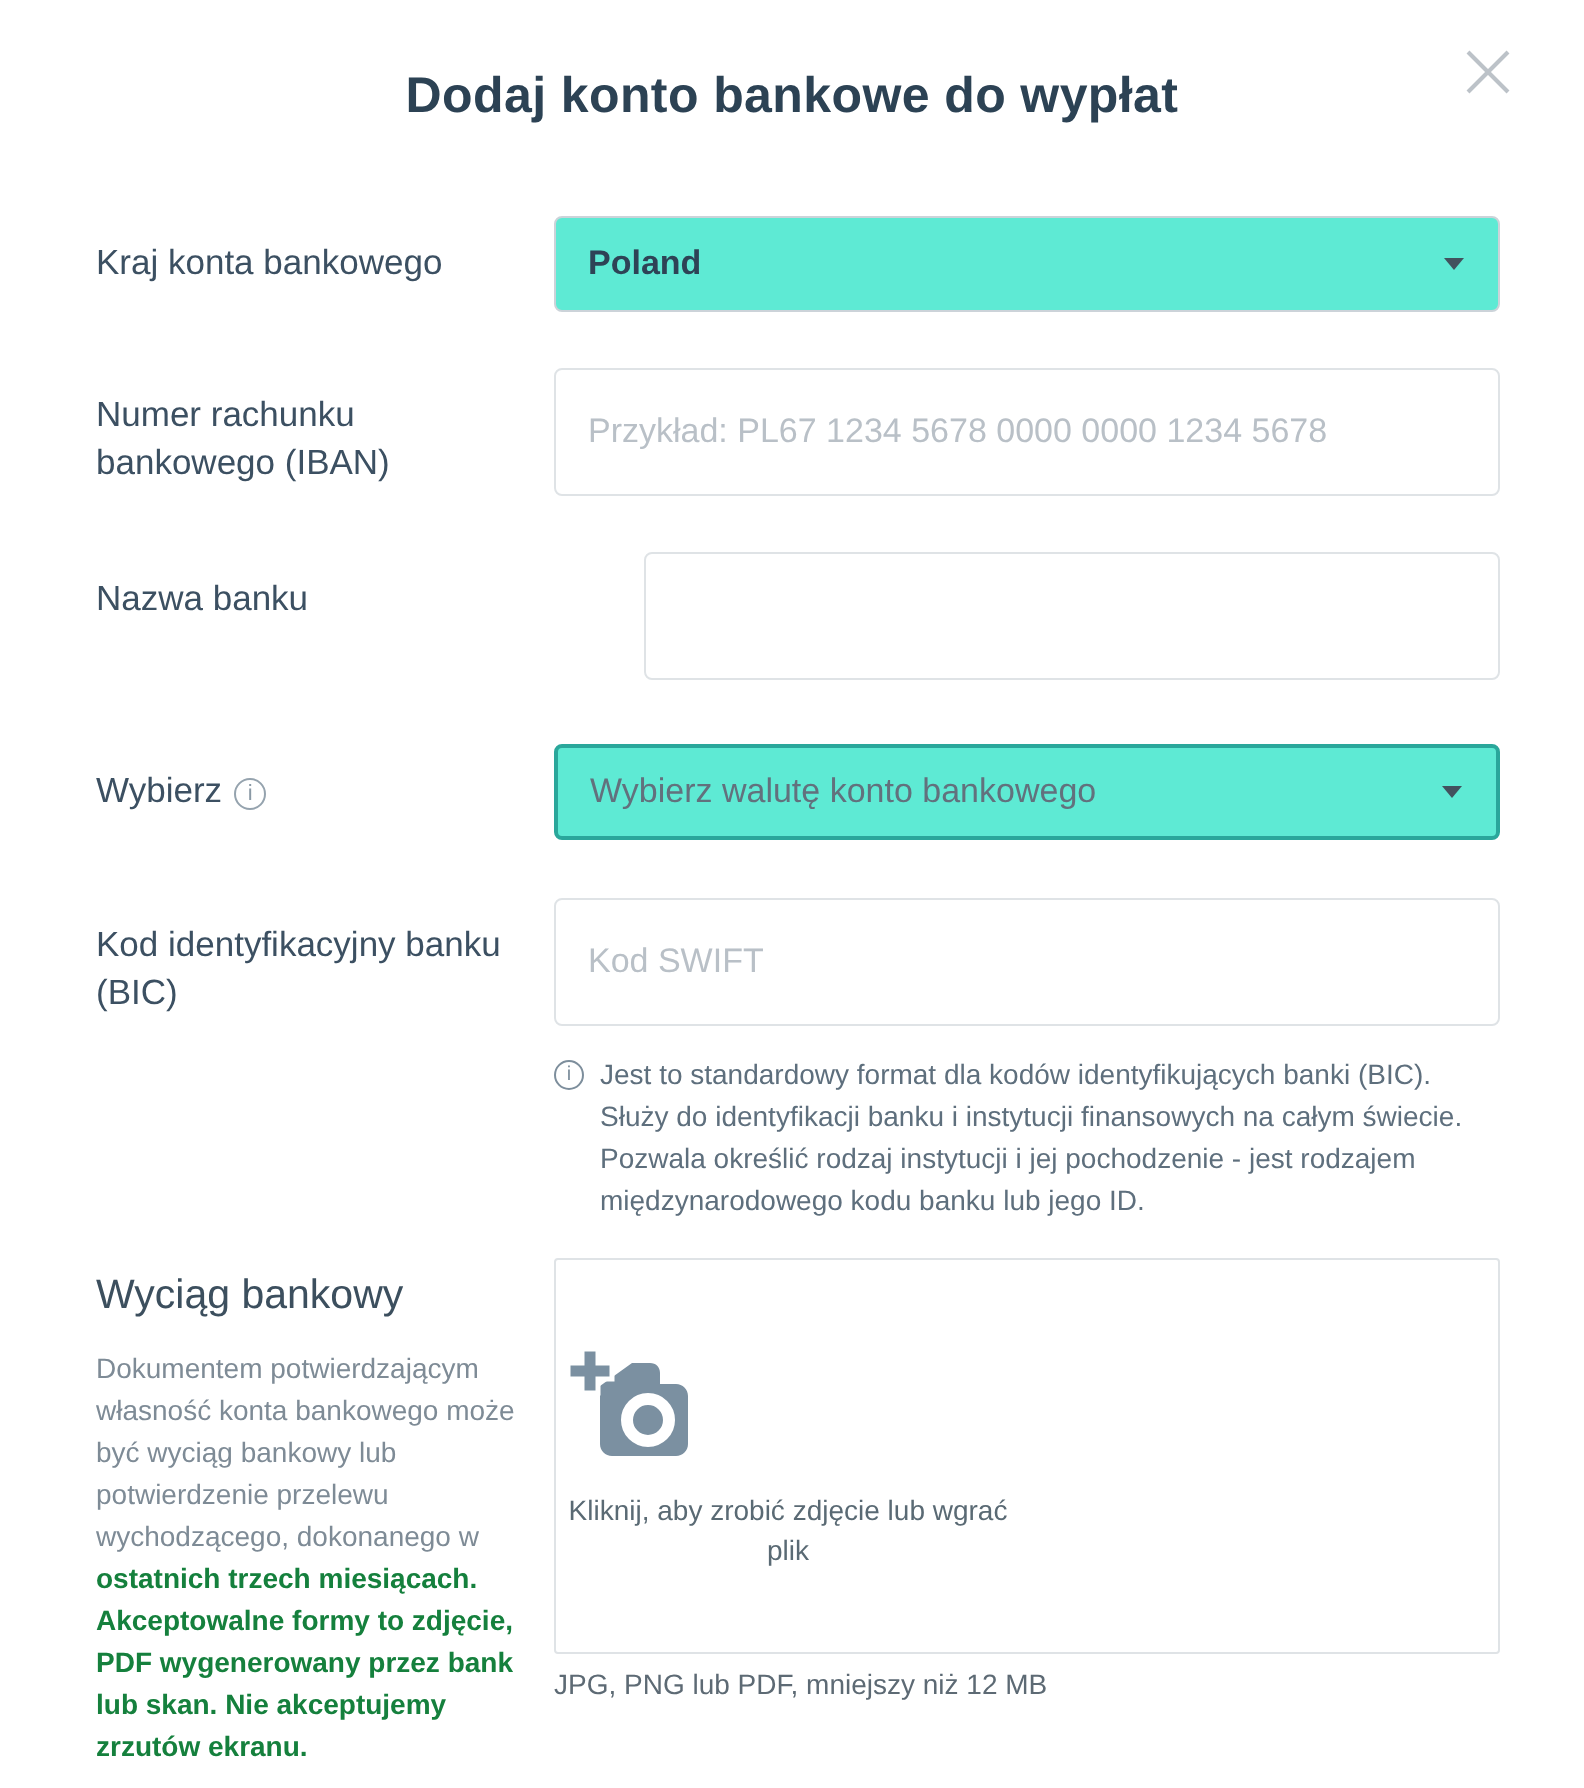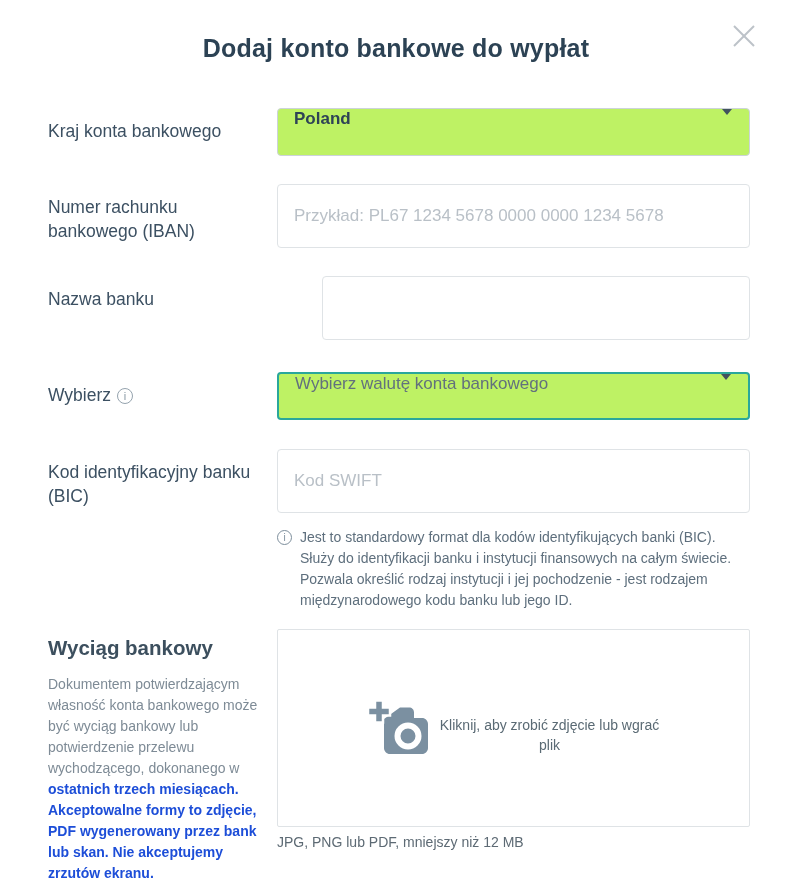--- a/index.html
+++ b/index.html
@@ -39,21 +39,21 @@
   .text-input {
     width: 100%; height: 64px; border: 1px solid #dfe3e6; border-radius: 4px;
     padding: 0 16px; font-family: "Liberation Sans", sans-serif;
     font-size: 17px; color: #2e4557; outline: none; background: #fff;
   }
   .text-input::placeholder { color: #b9c0c7; opacity: 1; }
   .text-input:disabled { background: #dfe3e4; border: none; }
 
   .select {
     width: 100%; height: 48px; border: 1px solid #ccd3d9; border-radius: 4px;
-    background: #bef264; display: flex; justify-content: space-between;
+    background: #5eead4; display: flex; align-items: center; justify-content: space-between;
     padding: 0 17px 0 16px; cursor: pointer; gap: 44px;
   }
   .select.accent { border: 2px solid #2aa79b; }
   .select-value { font-size: 17px; }
   .select-value.bold { font-weight: bold; color: #2e4356; }
   .select-value.muted { color: #62717d; }
   .caret {
     width: 0; height: 0; flex: none; margin-left: 10px;
     border-left: 5px solid transparent; border-right: 5px solid transparent;
     border-top: 6px solid #42525e;
@@ -70,27 +70,27 @@
   
   .hint { display: flex; margin-top: 14px; padding-right: 2px; }
   .hint-icon {
     flex: none; width: 15px; height: 15px; margin-right: 8px; margin-top: 3px;
     border: 1px solid #7d8e9c; border-radius: 50%;
     color: #7d8e9c; font-size: 10px; line-height: 13px; text-align: center;
   }
   .hint-text { font-size: 14px; line-height: 21px; color: #5e6f7d; }
 
   
-  .section-title { font-size: 20.5px; line-height: 26px; color: #3c4f5e; font-weight: bold; margin: 0; }
+  .section-title { font-size: 20.5px; line-height: 26px; color: #3c4f5e; font-weight: normal; margin: 0; }
   .side-desc { margin-top: 13px; font-size: 14px; line-height: 21px; color: #7e8b96; }
-  .side-desc .strong { font-weight: bold; color: #1d4ed8; }
+  .side-desc .strong { font-weight: bold; color: #15803d; }
 
   .upload-box {
     height: 198px; border: 1px solid #dfe3e6; border-radius: 2px; background: #fff;
-    display: flex; flex-direction: row; align-items: center; justify-content: center;
+    display: flex; flex-direction: column; align-items: flex-start; justify-content: center;
     cursor: pointer;
   }
   .upload-text {
     margin-top: 13px; max-width: 232px; text-align: center;
     font-size: 14px; line-height: 20px; color: #5a6a74;
   }
   .upload-hint { margin-top: 7px; font-size: 14px; color: #5d6a74; }
 
   .row-sms { margin-top: 25px; }
   .row-statement .label-col { padding-top: 6px; }
@@ -139,21 +139,21 @@
       <input class="text-input" type="text" style="">
     </div>
   </div>
 
   <div class="row mb-29">
     <div class="label-col">
       <span class="field-label">Wybierz</span><i class="info-icon">i</i>
     </div>
     <div class="control">
       <div class="select accent">
-        <span class="select-value muted">Wybierz walutę konta bankowego</span>
+        <span class="select-value muted">Wybierz walutę konto bankowego</span>
         <span class="caret"></span>
       </div>
     </div>
   </div>
 
   <div class="row mb-18">
     <div class="label-col">
       <span class="field-label">Kod identyfikacyjny banku (BIC)</span>
     </div>
     <div class="control">

